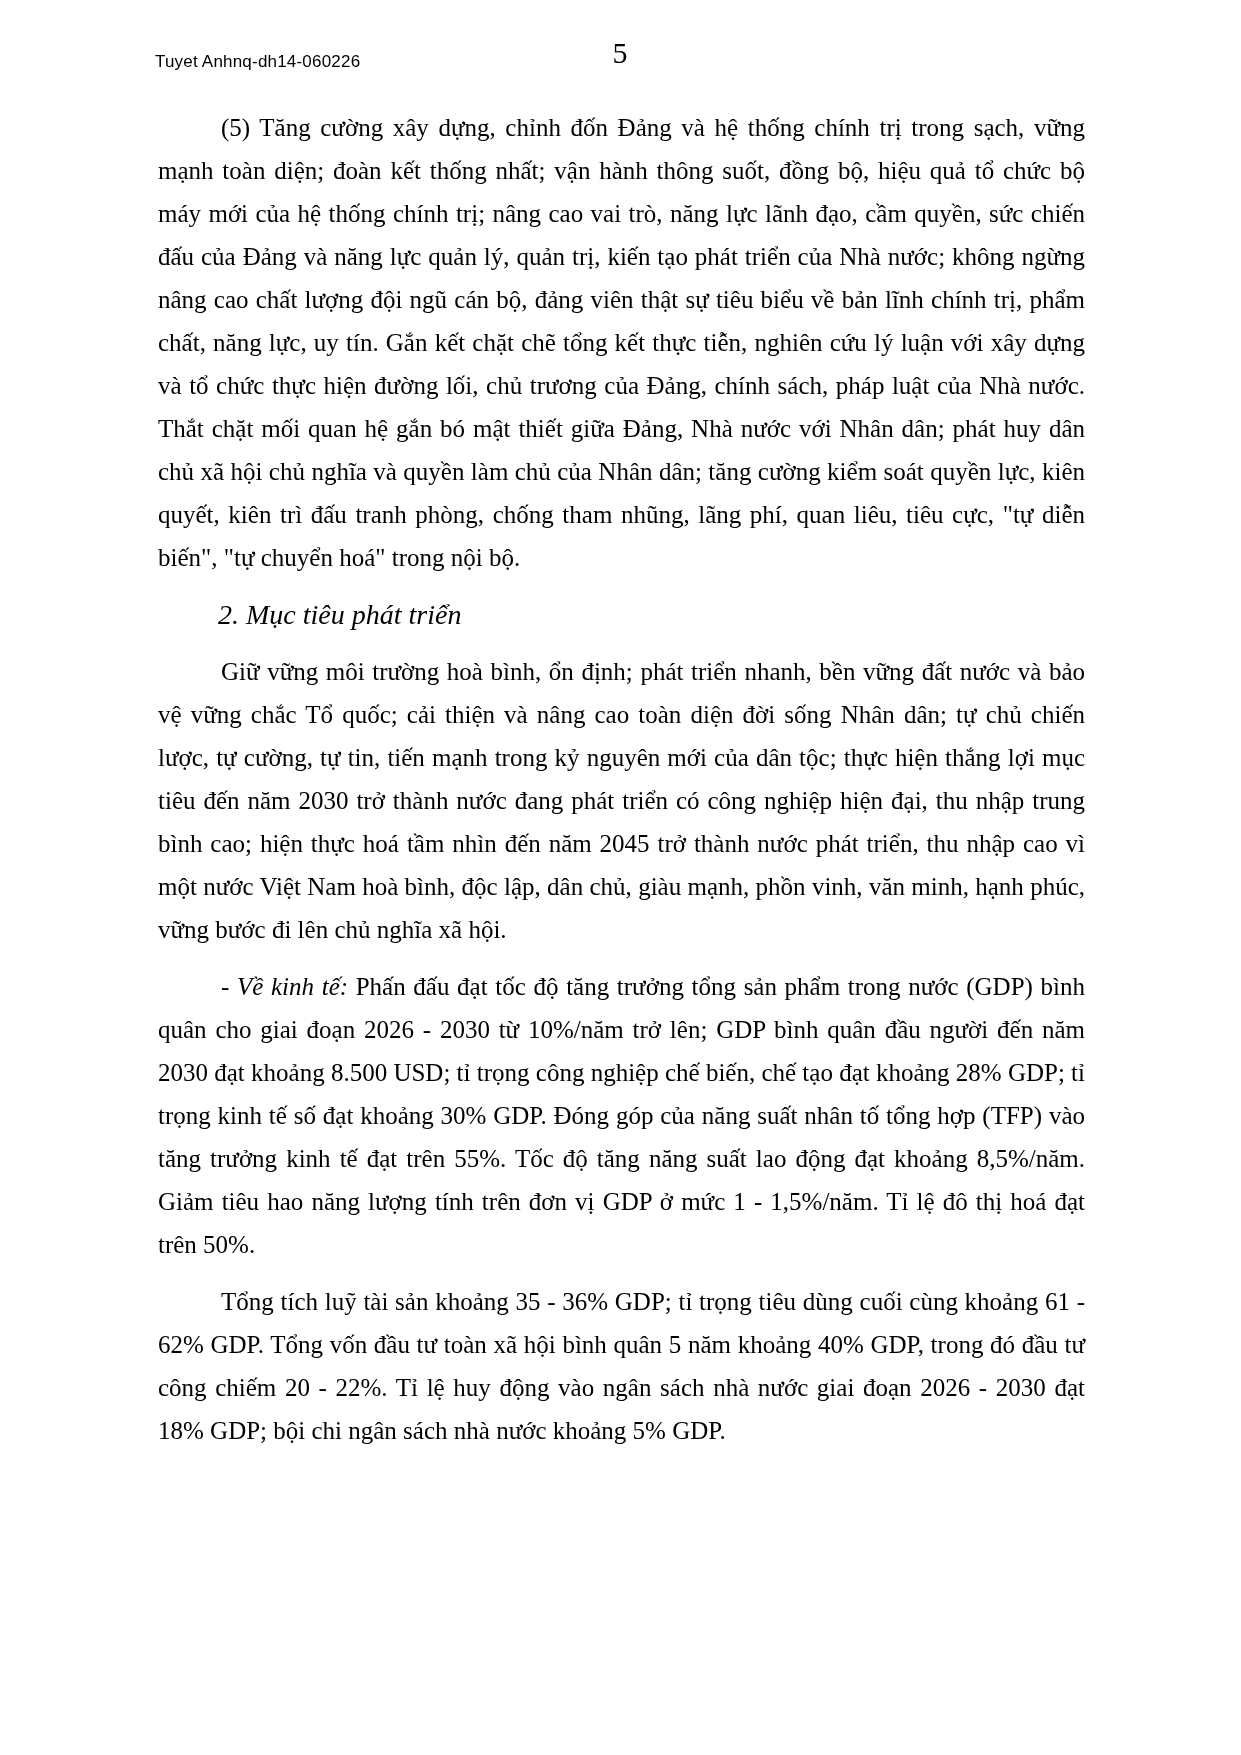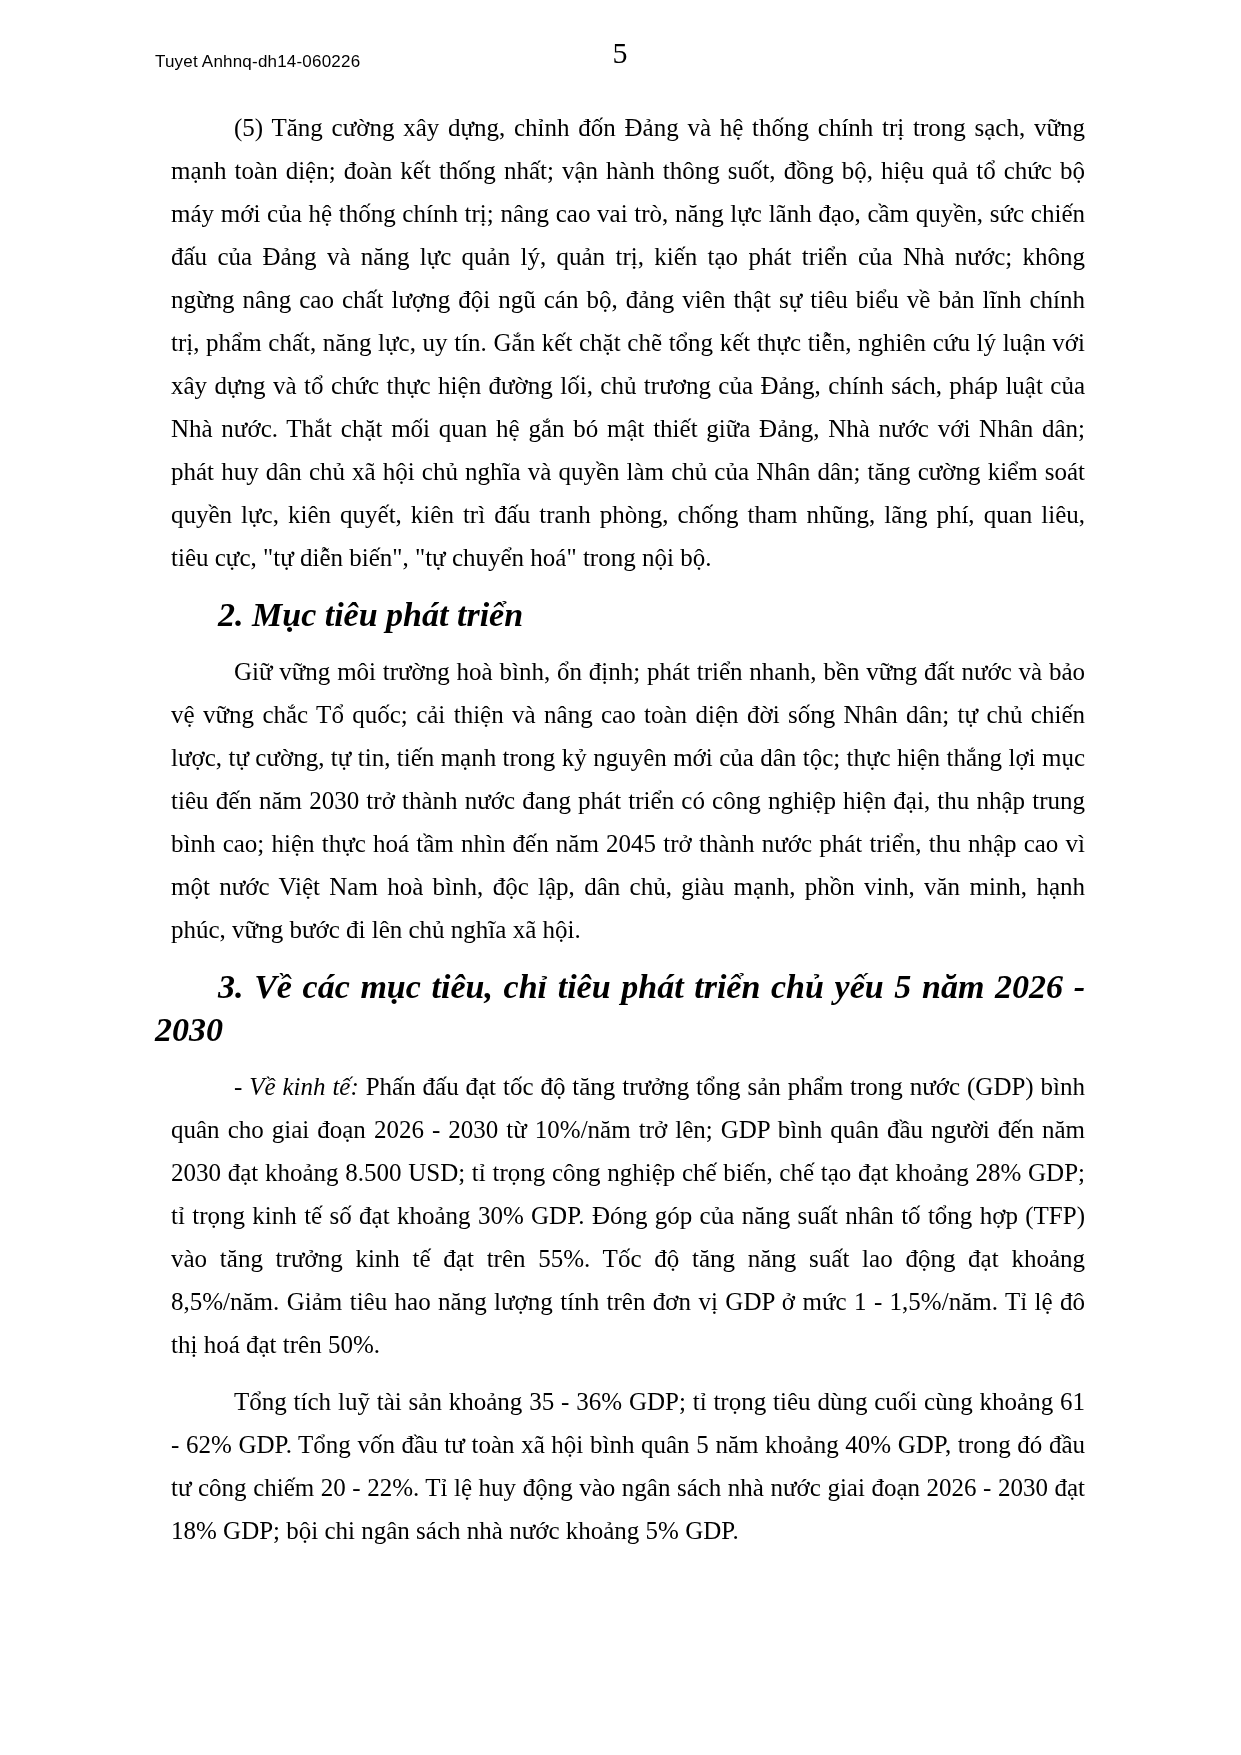--- a/index.html
+++ b/index.html
@@ -40,43 +40,42 @@
     font-family: "Liberation Serif", serif;
     font-size: 30px;
     color: #000000;
   }
   .document-body {
     font-size: 25px;
     line-height: 43px;
     text-align: justify;
   }
   .paragraph {
-    margin: 0 0 14px 16px;
+    margin: 0 0 14px 3px;
     text-indent: 63px;
   }
   .section-heading {
     margin: 10px 0 14px 0;
     text-indent: 63px;
-    font-size: 34px;
+    font-size: 28px;
     line-height: 43px;
-    font-weight: bold;
+    font-weight: normal;
     font-style: italic;
   }
   .italic-lead {
   }
 </style>
 </head>
 <body>
 
 <div class="page">
   <header class="page-header">
     <span class="author-label">Tuyet Anhnq-dh14-060226</span>
     <span class="page-number">5</span>
   </header>
   <main class="document-body">
       <p class="paragraph">(5) Tăng cường xây dựng, chỉnh đốn Đảng và hệ thống chính trị trong sạch, vững mạnh toàn diện; đoàn kết thống nhất; vận hành thông suốt, đồng bộ, hiệu quả tổ chức bộ máy mới của hệ thống chính trị; nâng cao vai trò, năng lực lãnh đạo, cầm quyền, sức chiến đấu của Đảng và năng lực quản lý, quản trị, kiến tạo phát triển của Nhà nước; không ngừng nâng cao chất lượng đội ngũ cán bộ, đảng viên thật sự tiêu biểu về bản lĩnh chính trị, phẩm chất, năng lực, uy tín. Gắn kết chặt chẽ tổng kết thực tiễn, nghiên cứu lý luận với xây dựng và tổ chức thực hiện đường lối, chủ trương của Đảng, chính sách, pháp luật của Nhà nước. Thắt chặt mối quan hệ gắn bó mật thiết giữa Đảng, Nhà nước với Nhân dân; phát huy dân chủ xã hội chủ nghĩa và quyền làm chủ của Nhân dân; tăng cường kiểm soát quyền lực, kiên quyết, kiên trì đấu tranh phòng, chống tham nhũng, lãng phí, quan liêu, tiêu cực, "tự diễn biến", "tự chuyển hoá" trong nội bộ.</p>
       <h3 class="section-heading">2. Mục tiêu phát triển</h3>
       <p class="paragraph">Giữ vững môi trường hoà bình, ổn định; phát triển nhanh, bền vững đất nước và bảo vệ vững chắc Tổ quốc; cải thiện và nâng cao toàn diện đời sống Nhân dân; tự chủ chiến lược, tự cường, tự tin, tiến mạnh trong kỷ nguyên mới của dân tộc; thực hiện thắng lợi mục tiêu đến năm 2030 trở thành nước đang phát triển có công nghiệp hiện đại, thu nhập trung bình cao; hiện thực hoá tầm nhìn đến năm 2045 trở thành nước phát triển, thu nhập cao vì một nước Việt Nam hoà bình, độc lập, dân chủ, giàu mạnh, phồn vinh, văn minh, hạnh phúc, vững bước đi lên chủ nghĩa xã hội.</p>
-      <h3 class="section-heading">3. Về các mục tiêu, chỉ tiêu phát triển chủ yếu 5 năm 2026 - 2030</h3>
       <p class="paragraph"><em class="italic-lead">- Về kinh tế:</em> Phấn đấu đạt tốc độ tăng trưởng tổng sản phẩm trong nước (GDP) bình quân cho giai đoạn 2026 - 2030 từ 10%/năm trở lên; GDP bình quân đầu người đến năm 2030 đạt khoảng 8.500 USD; tỉ trọng công nghiệp chế biến, chế tạo đạt khoảng 28% GDP; tỉ trọng kinh tế số đạt khoảng 30% GDP. Đóng góp của năng suất nhân tố tổng hợp (TFP) vào tăng trưởng kinh tế đạt trên 55%. Tốc độ tăng năng suất lao động đạt khoảng 8,5%/năm. Giảm tiêu hao năng lượng tính trên đơn vị GDP ở mức 1 - 1,5%/năm. Tỉ lệ đô thị hoá đạt trên 50%.</p>
       <p class="paragraph">Tổng tích luỹ tài sản khoảng 35 - 36% GDP; tỉ trọng tiêu dùng cuối cùng khoảng 61 - 62% GDP. Tổng vốn đầu tư toàn xã hội bình quân 5 năm khoảng 40% GDP, trong đó đầu tư công chiếm 20 - 22%. Tỉ lệ huy động vào ngân sách nhà nước giai đoạn 2026 - 2030 đạt 18% GDP; bội chi ngân sách nhà nước khoảng 5% GDP.</p>
     </main>
 </div>
 
 </body></html>

